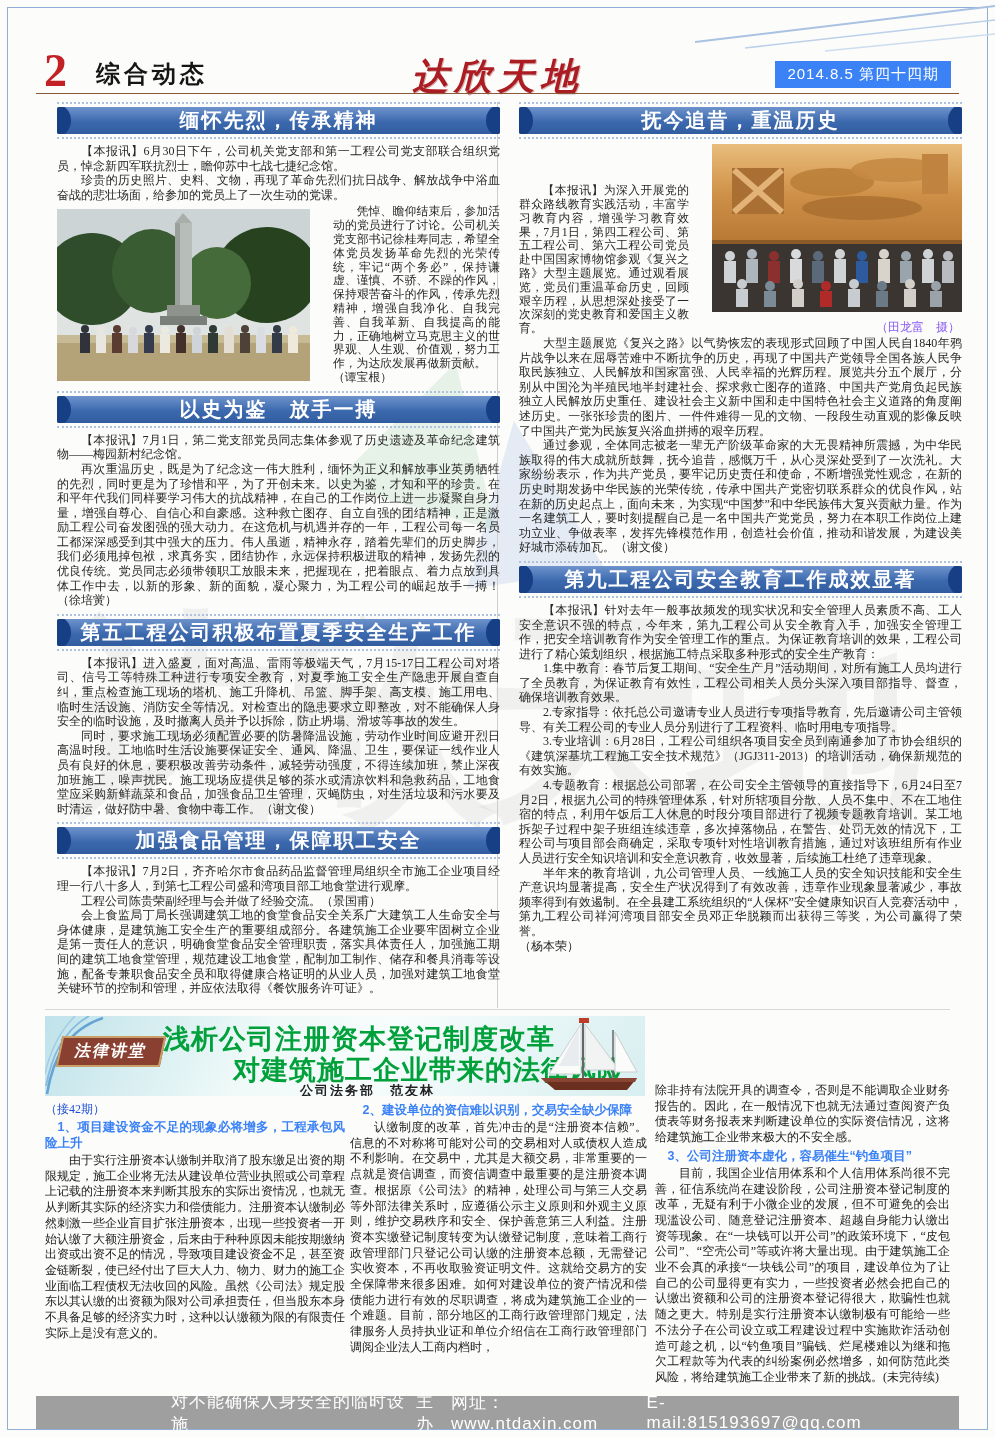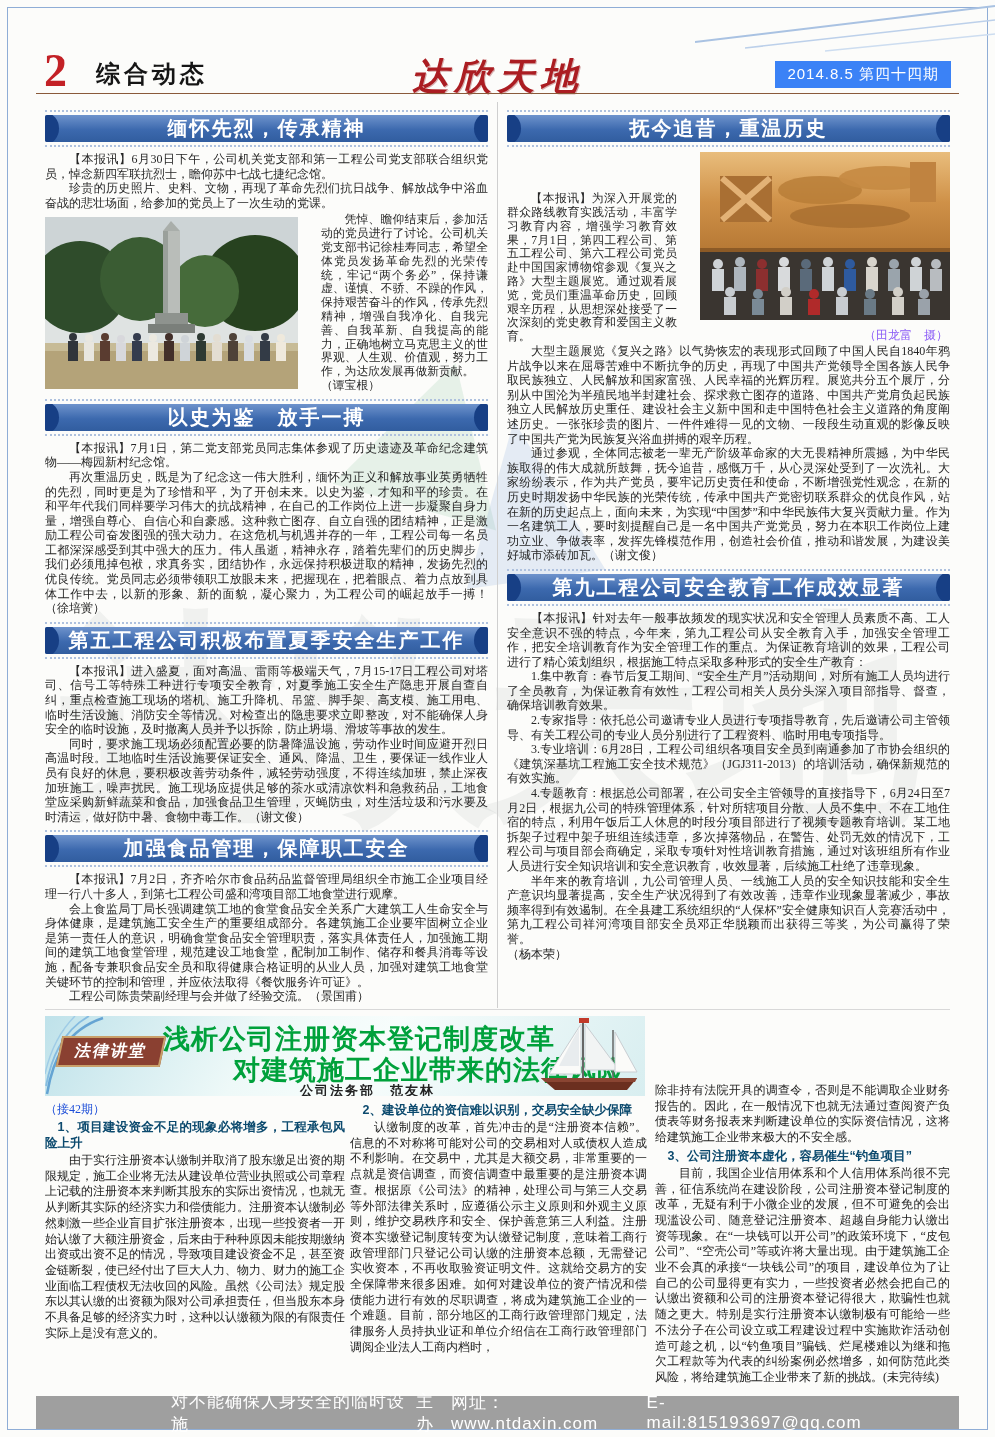--- a/index.html
+++ b/index.html
@@ -9,21 +9,21 @@
   .corner-svg{position:absolute;top:0;right:0;}
   
   .page-num{position:absolute;left:44px;top:48px;font:bold 46px "Liberation Serif",serif;color:#c32126;line-height:1;}
   .section-title{position:absolute;left:96px;top:58px;font:bold 24px "Liberation Sans","DejaVu Sans",sans-serif;color:#151515;letter-spacing:4px;}
   .masthead{position:absolute;left:50%;top:52px;transform:translateX(-50%);font:bold 37px "Liberation Serif",serif;
             color:#ab1d22;letter-spacing:6px;font-style:italic;text-shadow:1px 1px 0 #d8b0b0;}
   .issue-badge{position:absolute;right:44px;top:61px;background:#3b82f6;color:#fff;
                font:15px "Liberation Sans","DejaVu Sans",sans-serif;padding:4px 12px;letter-spacing:1px;}
   .header-rule{position:absolute;left:36px;right:36px;top:93px;border-top:1px solid #8a5a3a;}
   
-  .col{position:absolute;top:110px;width:443px;z-index:2;}
+  .col{position:absolute;top:102px;width:443px;z-index:2;margin-left:12px;}
   .col-left{left:45px;}
   .col-right{left:507px;}
   .v-divider{position:absolute;left:497px;top:102px;height:906px;width:1px;background:#cfcfcf;z-index:1;}
   .h-divider{position:absolute;left:45px;top:1009px;width:905px;height:1px;background:#d8d8d8;z-index:1;}
   
   .art{margin-bottom:6px;}
   .ahead-wrap{border-top:2px dotted #aec1de;border-bottom:2px dotted #aec1de;padding:3px 0;margin-bottom:5px;}
   .ahead{position:relative;height:27px;line-height:27px;text-align:center;color:#fff;overflow:hidden;border-radius:2px;
          background:linear-gradient(180deg,#6e93cc 0%,#3c69ae 55%,#315d9f 100%);
          font:bold 20px "Liberation Sans","DejaVu Sans",sans-serif;letter-spacing:2px;}
@@ -43,21 +43,21 @@
               background:linear-gradient(120deg,#bfe2ea 0%,#eef9f8 35%,#f7fdfc 55%,#d8eef0 100%);}
   .law-badge{position:absolute;left:14px;top:20px;transform:skewX(-12deg);background:#8a4031;color:#fff;
              border:2px solid #c9a06a;padding:3px 14px;font:bold 16px "Liberation Sans","DejaVu Sans",sans-serif;letter-spacing:2px;}
   .law-t1{position:absolute;left:118px;top:5px;font:bold 27px "Liberation Sans","DejaVu Sans",sans-serif;color:#00a13b;letter-spacing:1px;text-align:right;}
   .law-t2{position:absolute;left:188px;top:36px;font:bold 27px "Liberation Sans","DejaVu Sans",sans-serif;color:#00a13b;letter-spacing:1px;}
   .law-author{position:absolute;left:255px;top:66px;font:bold 13px "Liberation Sans","DejaVu Sans",sans-serif;color:#222;letter-spacing:2px;}
   .law-cont{position:absolute;left:0;top:85px;font-size:12px;color:#1d4ed8;}
   .law-col{position:absolute;font-size:12px;line-height:15.7px;text-align:justify;color:#222;}
   .law-col p{margin:0;text-indent:2em;}
   .law-col p.noindent{text-indent:0;margin-top:43px;}
-  .law-h{font:bold 12.5px "Liberation Sans","DejaVu Sans",sans-serif;color:#0c4a6e;text-indent:1em;margin:2px 0;line-height:16px;}
+  .law-h{font:bold 12.5px "Liberation Sans","DejaVu Sans",sans-serif;color:#3b82f6;text-indent:1em;margin:2px 0;line-height:16px;}
   .c1{left:0;top:101px;width:300px;}
   .c2{left:305px;top:84px;width:297px;}
   .c3{left:610px;top:24px;width:295px;}
   
   .footer{position:absolute;left:36px;top:1396px;width:923px;height:33px;background:#9f9f9f;z-index:2;
           display:flex;align-items:center;justify-content:space-between;padding:0 85px 0 135px;box-sizing:border-box;
           color:#fff;font:17px "Liberation Sans","DejaVu Sans",sans-serif;letter-spacing:1px;}
   
   .wm-text{position:absolute;left:60px;top:570px;width:880px;z-index:0;font:bold 225px "Liberation Serif",serif;
            color:rgba(140,152,146,0.10);letter-spacing:-14px;white-space:nowrap;}
@@ -205,22 +205,22 @@
       <p>同时，要求施工现场必须配置必要的防暑降温设施，劳动作业时间应避开烈日高温时段。工地临时生活设施要保证安全、通风、降温、卫生，要保证一线作业人员有良好的休息，要积极改善劳动条件，减轻劳动强度，不得连续加班，禁止深夜加班施工，噪声扰民。施工现场应提供足够的茶水或清凉饮料和急救药品，工地食堂应采购新鲜蔬菜和食品，加强食品卫生管理，灭蝇防虫，对生活垃圾和污水要及时清运，做好防中暑、食物中毒工作。（谢文俊）</p>
     </div>
 
     <div class="art">
       <div class="ahead-wrap">
         <div class="ahead">
           <span>加强食品管理，保障职工安全</span>
         </div>
       </div>
       <p>【本报讯】7月2日，齐齐哈尔市食品药品监督管理局组织全市施工企业项目经理一行八十多人，到第七工程公司盛和湾项目部工地食堂进行观摩。</p>
+      <p>工程公司陈贵荣副经理与会并做了经验交流。（景国甫）</p>
       <p>会上食监局丁局长强调建筑工地的食堂食品安全关系广大建筑工人生命安全与身体健康，是建筑施工安全生产的重要组成部分。各建筑施工企业要牢固树立企业是第一责任人的意识，明确食堂食品安全管理职责，落实具体责任人，加强施工期间的建筑工地食堂管理，规范建设工地食堂，配制加工制作、储存和餐具消毒等设施，配备专兼职食品安全员和取得健康合格证明的从业人员，加强对建筑工地食堂关键环节的控制和管理，并应依法取得《餐饮服务许可证》。</p>
-      <p>工程公司陈贵荣副经理与会并做了经验交流。（景国甫）</p>
     </div>
   </div>
 
   <div class="col col-right">
 
     <div class="art">
       <div class="ahead-wrap">
         <div class="ahead">
           <span>抚今追昔，重温历史</span>
         </div>

